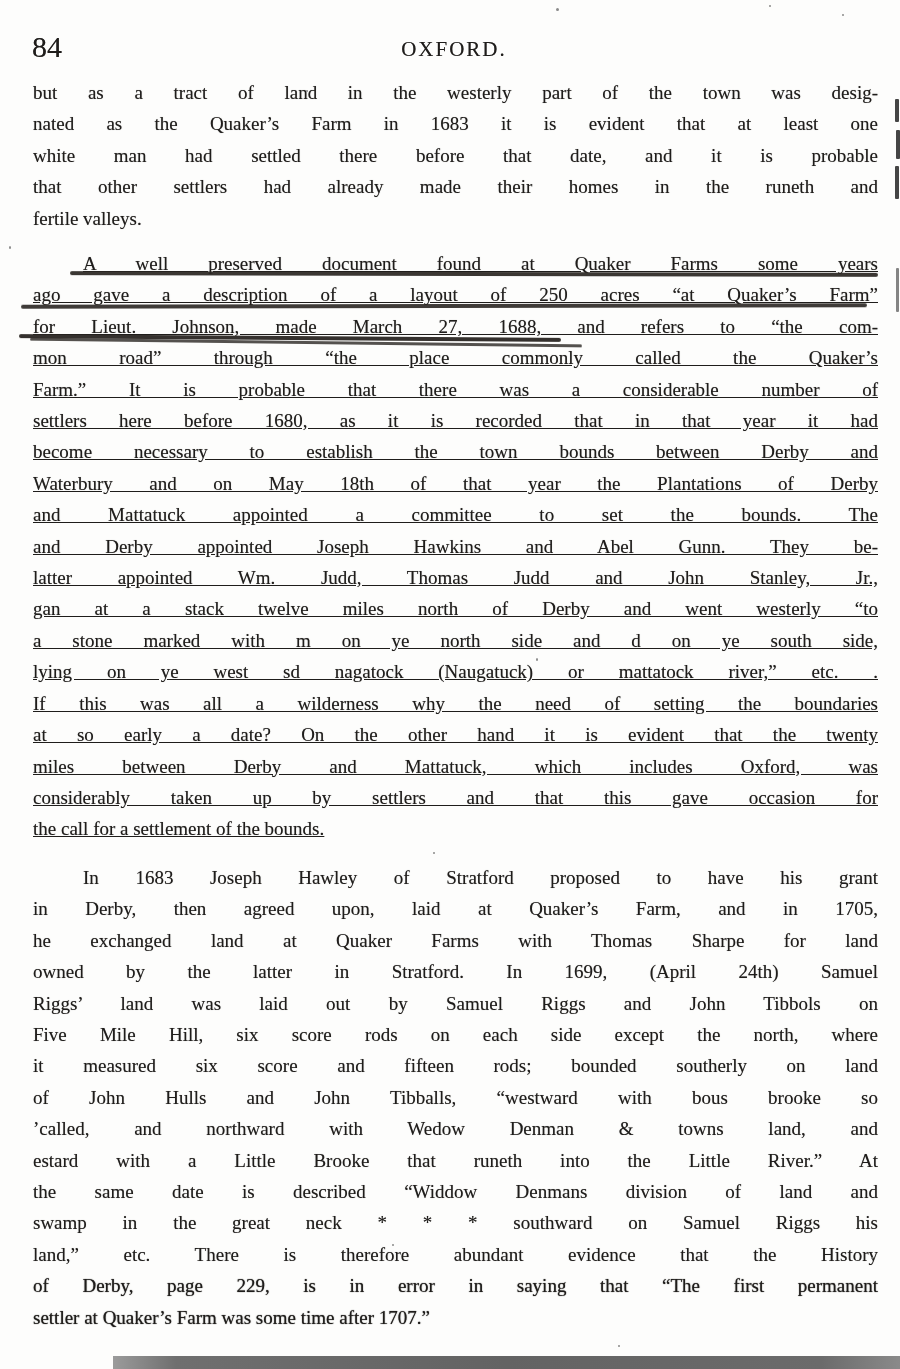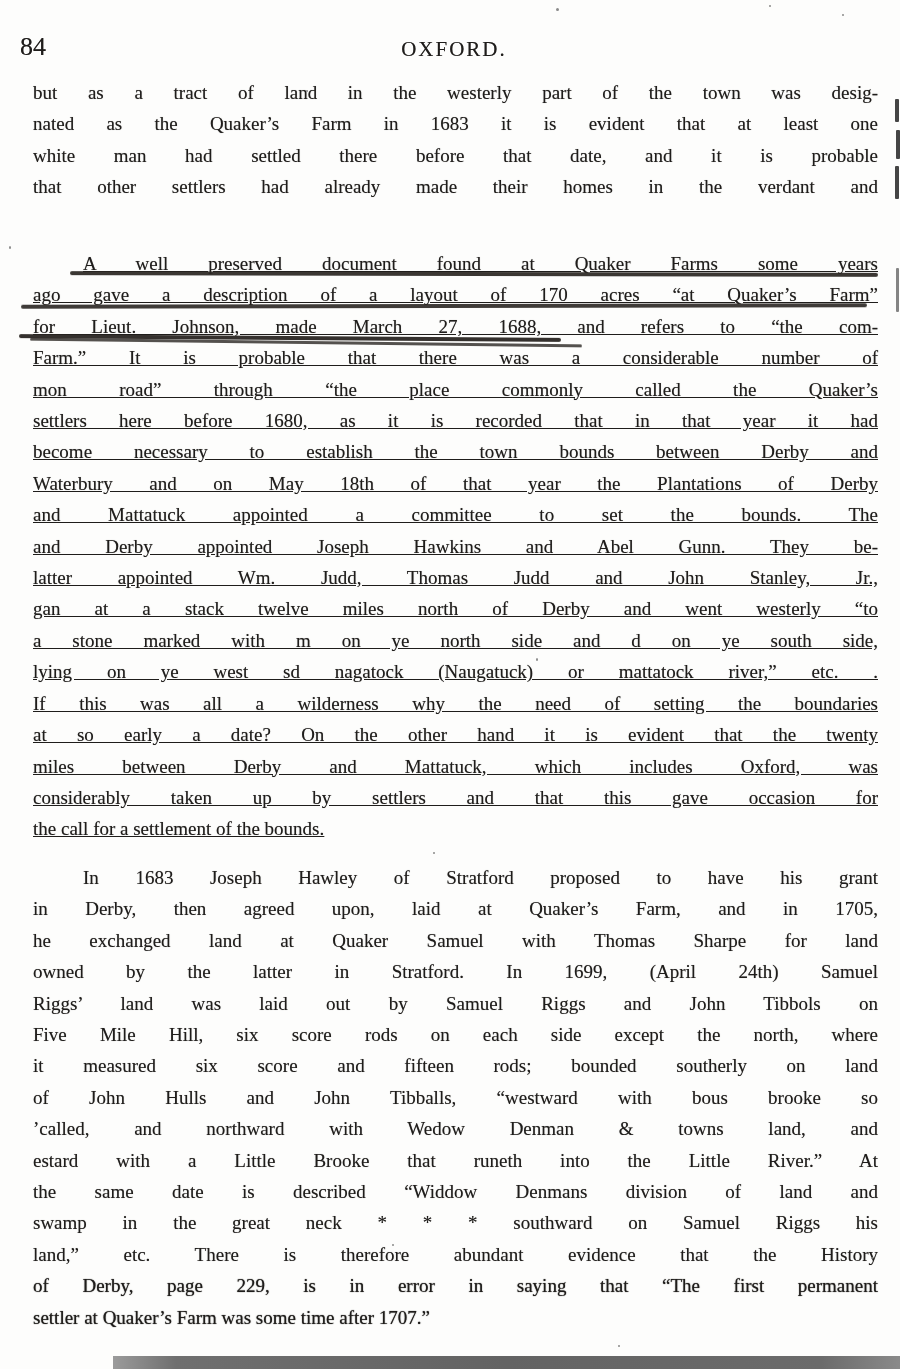--- a/index.html
+++ b/index.html
@@ -4,22 +4,22 @@
 <style>
   html,body{margin:0;padding:0;}
   body{
     width:900px;height:1369px;position:relative;overflow:hidden;
     background:#fdfdfc;
     font-family:"Liberation Serif", serif;
     color:#1f1d1b;
   }
   .page{position:absolute;inset:0;}
   .pagenum{
-    position:absolute;left:20px;top:30px;
-    font-size:26px;line-height:34px;
+    position:absolute;left:32px;top:30px;
+    font-size:30px;line-height:34px;
     text-shadow:0 0 .6px rgba(31,29,27,.6);
   }
   .runtitle{
     position:absolute;left:16px;right:8px;top:37px;text-align:center;
     font-size:21px;line-height:24px;letter-spacing:2px;
     text-shadow:0 0 .5px rgba(31,29,27,.55);
   }
   .para{
     position:absolute;left:33px;width:845px;
     font-size:19px;line-height:31.4px;
@@ -64,47 +64,48 @@
 
 <div class="page">
 
   <div class="pagenum">84</div>
   <div class="runtitle">OXFORD.</div>
 
   <div class="para p1">
       <div class="line">but as a tract of land in the westerly part of the town was desig-</div>
       <div class="line">nated as the Quaker’s Farm in 1683 it is evident that at least one</div>
       <div class="line">white man had settled there before that date, and it is probable</div>
-      <div class="line">that other settlers had already made their homes in the verdant and</div>
+      <div class="line">that other settlers had already made their homes in the runeth and</div>
+      <div class="line last">fertile valleys.</div>
     </div>
   <div class="para p2">
       <div class="line indent">A well preserved document found at Quaker Farms some years</div>
-      <div class="line">ago gave a description of a layout of 170 acres “at Quaker’s Farm”</div>
+      <div class="line">ago gave a description of a layout of 250 acres “at Quaker’s Farm”</div>
       <div class="line">for Lieut. Johnson, made March 27, 1688, and refers to “the com-</div>
+      <div class="line">mon road” through “the place commonly called the Quaker’s</div>
       <div class="line">Farm.” It is probable that there was a considerable number of</div>
-      <div class="line">mon road” through “the place commonly called the Quaker’s</div>
       <div class="line">settlers here before 1680, as it is recorded that in that year it had</div>
       <div class="line">become necessary to establish the town bounds between Derby and</div>
       <div class="line">Waterbury and on May 18th of that year the Plantations of Derby</div>
       <div class="line">and Mattatuck appointed a committee to set the bounds. The</div>
       <div class="line">and Derby appointed Joseph Hawkins and Abel Gunn. They be-</div>
       <div class="line">latter appointed Wm. Judd, Thomas Judd and John Stanley, Jr.,</div>
       <div class="line">gan at a stack twelve miles north of Derby and went westerly “to</div>
       <div class="line">a stone marked with m on ye north side and d on ye south side,</div>
       <div class="line">lying on ye west sd nagatock (Naugatuck) or mattatock river,” etc. .</div>
       <div class="line">If this was all a wilderness why the need of setting the boundaries</div>
       <div class="line">at so early a date? On the other hand it is evident that the twenty</div>
       <div class="line">miles between Derby and Mattatuck, which includes Oxford, was</div>
       <div class="line">considerably taken up by settlers and that this gave occasion for</div>
       <div class="line last">the call for a settlement of the bounds.</div>
     </div>
   <div class="para p3">
       <div class="line indent">In 1683 Joseph Hawley of Stratford proposed to have his grant</div>
       <div class="line">in Derby, then agreed upon, laid at Quaker’s Farm, and in 1705,</div>
-      <div class="line">he exchanged land at Quaker Samuel with Thomas Sharpe for land</div>
+      <div class="line">he exchanged land at Quaker Farms with Thomas Sharpe for land</div>
       <div class="line">owned by the latter in Stratford. In 1699, (April 24th) Samuel</div>
       <div class="line">Riggs’ land was laid out by Samuel Riggs and John Tibbols on</div>
       <div class="line">Five Mile Hill, six score rods on each side except the north, where</div>
       <div class="line">it measured six score and fifteen rods; bounded southerly on land</div>
       <div class="line">of John Hulls and John Tibballs, “westward with bous brooke so</div>
       <div class="line">’called, and northward with Wedow Denman &amp; towns land, and</div>
       <div class="line">estard with a Little Brooke that runeth into the Little River.” At</div>
       <div class="line">the same date is described “Widdow Denmans division of land and</div>
       <div class="line">swamp in the great neck * * * southward on Samuel Riggs his</div>
       <div class="line">land,” etc. There is therefore abundant evidence that the History</div>

